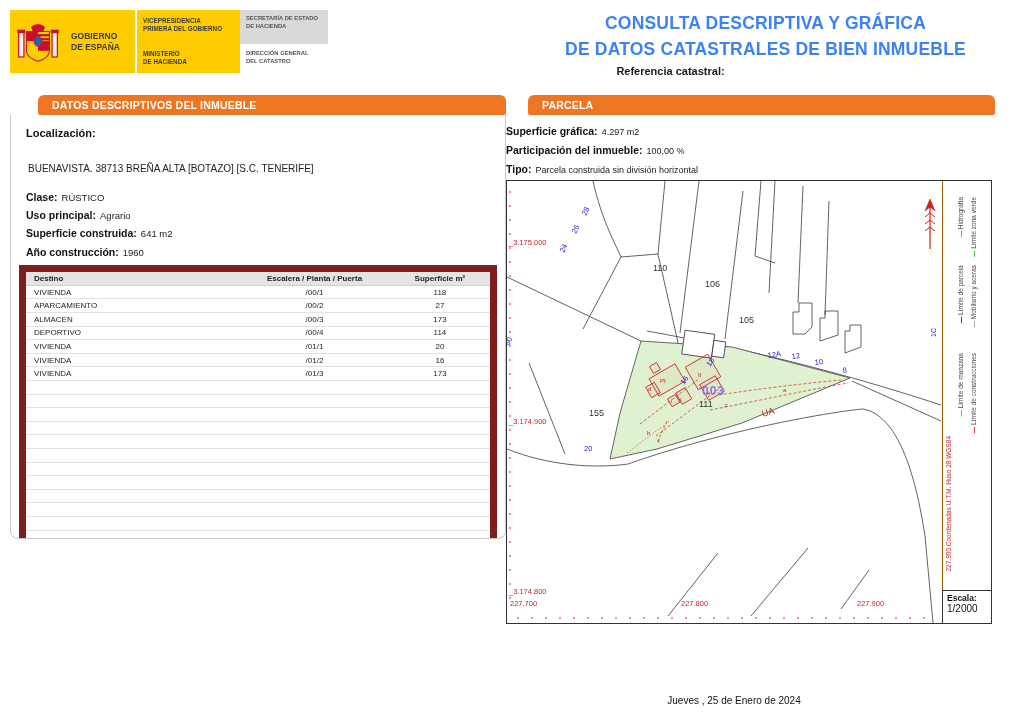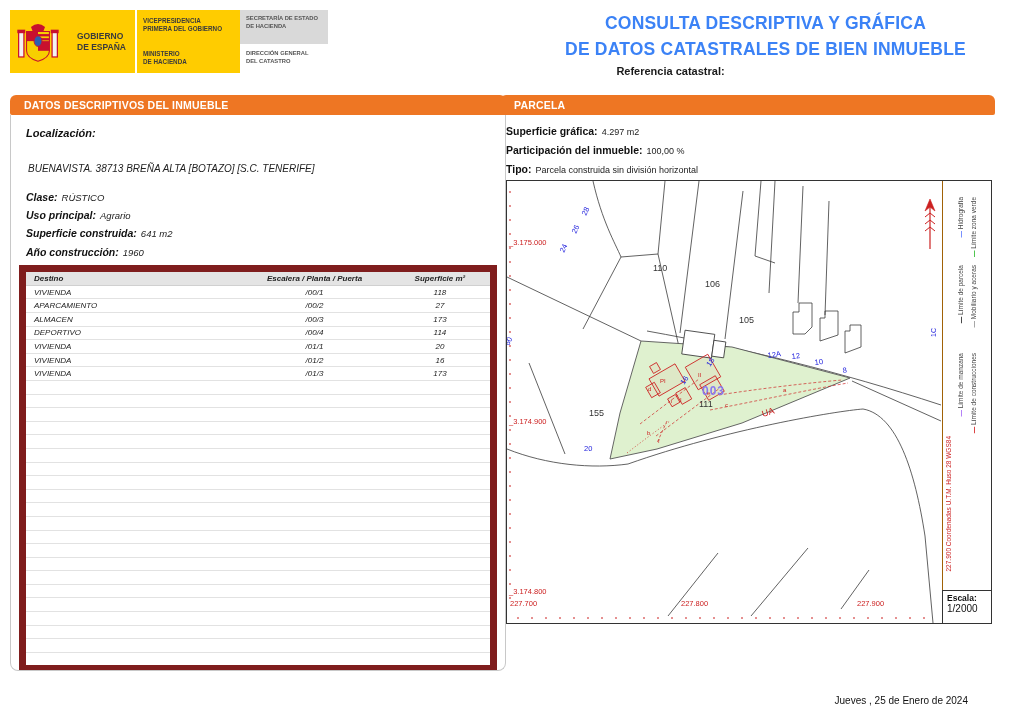--- a/index.html
+++ b/index.html
@@ -1,40 +1,40 @@
 <!DOCTYPE html>
 <html><head>
 <meta charset="utf-8">
 <style>
   html,body{margin:0;padding:0;background:#fff;}
   .page{position:relative;width:1024px;height:724px;background:#fff;
         font-family:"Liberation Sans",sans-serif;color:#111;overflow:hidden;}
 
   
   .logo-block{position:absolute;left:10px;top:10px;width:318px;height:63px;display:flex;}
-  .seg-flag{width:125px;background:#fc0;display:flex;align-items:center;gap:17px;padding:4px 4px 4px 6px;box-sizing:border-box;}
+  .seg-flag{width:125px;background:#fc0;display:flex;align-items:center;gap:11px;padding:4px 4px 4px 6px;box-sizing:border-box;}
   .gob-text{font-size:8.5px;font-weight:bold;color:#3b3b3b;line-height:1.2;}
   .seg-div{width:2px;background:#fff;}
   .seg-min{width:103px;background:#fc0;padding:7px 6px;box-sizing:border-box;display:flex;flex-direction:column;justify-content:space-between;}
   .seg-min div{font-size:6.3px;font-weight:bold;color:#3b3b3b;line-height:1.25;}
   .seg-dir{width:88px;display:flex;flex-direction:column;box-sizing:border-box;}
   .secretaria{background:#d9d9d9;height:34px;padding:5px 6px;box-sizing:border-box;font-size:5.8px;font-weight:bold;color:#555;line-height:1.3;}
   .direccion{padding:6px 6px;font-size:5.8px;font-weight:bold;color:#555;line-height:1.3;}
   .pre{white-space:pre-line;}
 
   .title-block{position:absolute;left:518px;top:10px;width:495px;text-align:center;}
   .title-line{font-size:17.5px;font-weight:800;color:#3b82f6;line-height:26px;letter-spacing:.2px;}
   .ref-line{margin-top:3px;font-size:11px;font-weight:bold;color:#1a1a1a;transform:translateX(-95px);}
 
   
   .panel-bar{height:20px;background:#ee7623;border-radius:6px 6px 2px 2px;color:#fff;
-             font-size:10.5px;font-weight:800;line-height:20px;padding-left:14px;letter-spacing:.2px;}
+             font-size:10.5px;font-weight:800;line-height:20px;padding-left:14px;letter-spacing:.2px;margin-left:28px;}
   .left-panel{position:absolute;left:10px;top:95px;width:496px;}
   .left-box{margin-top:0;border:1px solid #c8c8c8;border-top:none;border-radius:0 0 8px 8px;
-            height:556px;box-sizing:border-box;padding:12px 8px 0 8px;overflow:hidden;font-style:italic;}
+            height:424px;box-sizing:border-box;padding:12px 8px 0 8px;overflow:hidden;}
   .loc-label{font-size:11px;font-weight:bold;margin-left:7px;}
   .loc-value{font-size:10px;margin:24px 0 0 9px;color:#222;}
   .fields{margin:14px 0 0 7px;}
   .field{line-height:16.2px;}
   .flabel{font-size:10.5px;font-weight:bold;}
   .fval{font-size:9.5px;color:#222;margin-left:4px;}
   .constr-title{margin:9px 0 0 7px;font-size:12.5px;font-weight:bold;}
 
   table.ctable{width:100%;border-collapse:collapse;margin-top:4px;font-size:8px;color:#222;
                border:7px solid #7f1d1d;padding-left:25px;}
@@ -69,21 +69,21 @@
   .ml-purple{fill:#8877ee;font-weight:bold;letter-spacing:1px;}
   .pline{stroke:#3a3a3a;stroke-width:0.8;fill:none;}
   .rline{stroke:#cc2020;stroke-width:0.8;fill:rgba(204,32,32,0.04);}
   .rdash{stroke:#cc2020;stroke-width:0.8;fill:none;stroke-dasharray:3 2;opacity:.85;}
   .rdot{stroke:#cc2020;stroke-width:0.8;fill:none;stroke-dasharray:1.2 2;opacity:.85;}
   .tick{stroke:#cc2020;stroke-width:1;fill:none;}
 
   
   .disclaimer{position:absolute;left:6px;top:553px;width:484px;box-sizing:border-box;background:#dcdcdc;
               border-radius:8px;padding:9px 14px;font-size:10.5px;line-height:1.45;color:#222;}
-  .date-line{position:absolute;left:0;top:600px;width:490px;text-align:right;padding-right:22px;box-sizing:border-box;
+  .date-line{position:absolute;left:0;top:600px;width:490px;text-align:center;padding-right:22px;box-sizing:border-box;
              font-size:10px;color:#111;}
 </style>
 </head>
 <body>
 
 <div class="page">
 
   <div class="logo-block">
     <div class="seg-flag">
       <svg width="44" height="44" viewBox="0 0 50 50">

